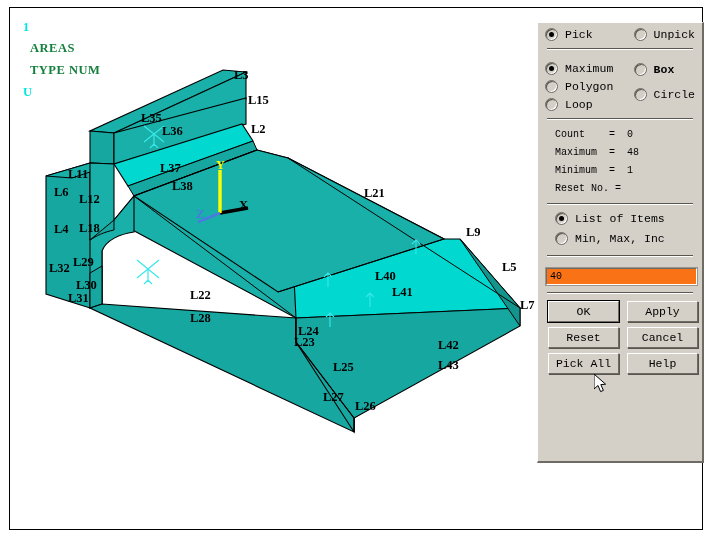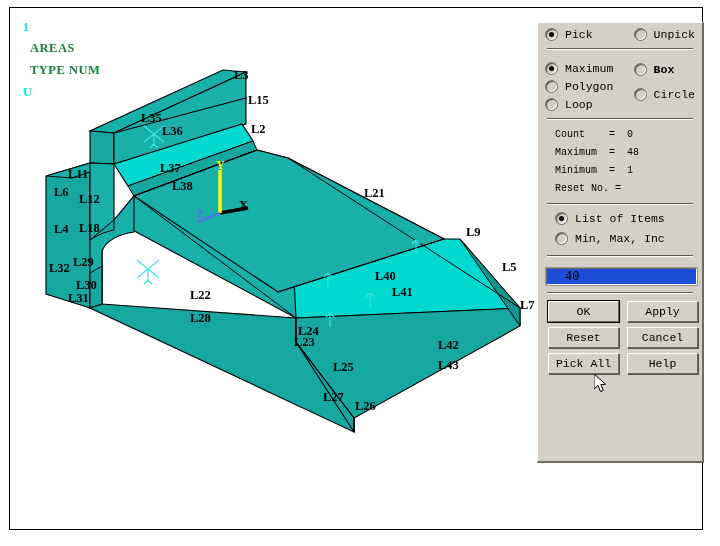--- a/index.html
+++ b/index.html
@@ -67,26 +67,26 @@
   .sep{
     height:0; border-top:1px solid #5a5650; border-bottom:1px solid #ffffff;
     margin:7px 2px;
   }
   .info-line{
     font-family:"Liberation Mono",monospace; font-size:10px; color:#000;
     white-space:pre; margin:3px 0 3px 10px; line-height:15px;
   }
   #line-input{
     width:151px; height:17px; box-sizing:border-box;
-    background:#1d4ed8; color:#000;
+    background:#f97316; color:#000;
     border-top:1px solid #6e6a64; border-left:1px solid #6e6a64;
     border-right:1px solid #ffffff; border-bottom:1px solid #ffffff;
     outline:1px solid #9a968e;
-    font-family:"Liberation Mono",monospace; font-size:12px;
-    padding:1px 18px; margin:4px 0 0 1px;
+    font-family:"Liberation Mono",monospace; font-size:10px;
+    padding:1px 3px; margin:4px 0 0 1px;
   }
   .btn-grid{ display:grid; grid-template-columns:71px 71px; gap:5px 8px; margin:6px 0 0 3px;}
   .dlg-btn{
     height:21px; line-height:19px; text-align:center;
     background:#d4d0c8; color:#000;
     font-family:"Liberation Mono",monospace; font-size:11.5px;
     border-top:1px solid #ffffff; border-left:1px solid #ffffff;
     border-right:1px solid #6e6a64; border-bottom:1px solid #6e6a64;
     box-shadow:1px 1px 0 #58544e;
     box-sizing:border-box; cursor:default; user-select:none;

